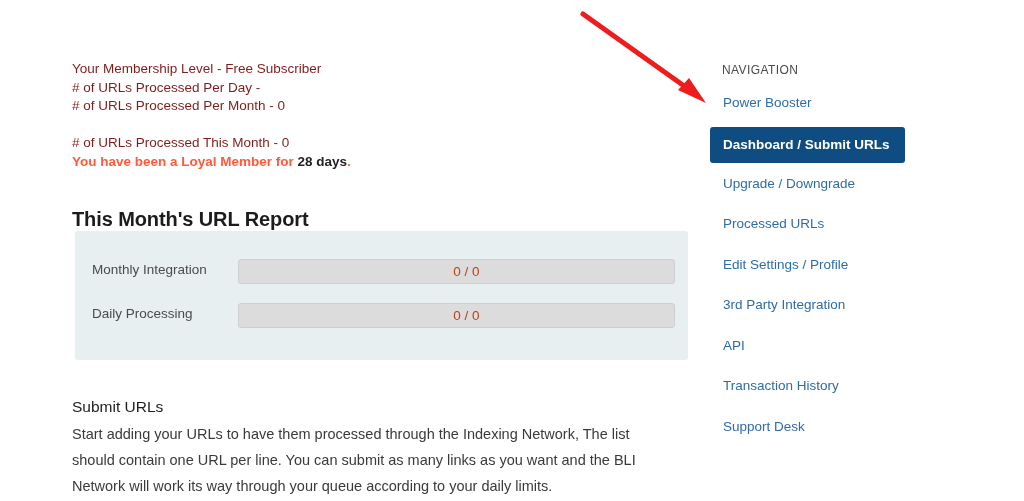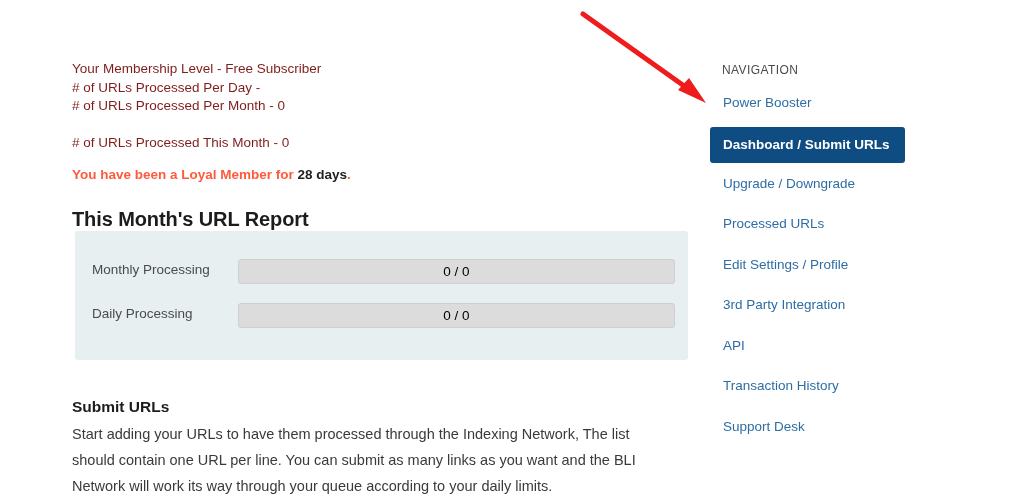--- a/index.html
+++ b/index.html
@@ -44,21 +44,21 @@
   }
   .account-spacer {
     height: 18px;
   }
   .loyal-line {
     color: #ff5a3c;
     font-size: 13.5px;
     font-weight: bold;
     line-height: 18.6px;
     white-space: nowrap;
-    margin-top: 14px;
+    margin-top: 1px;
   }
   .loyal-line .days {
     color: #222222;
     font-weight: bold;
   }
 
   
   .report-heading {
     position: absolute;
     left: 0;
@@ -105,37 +105,37 @@
     width: 437px;
     height: 25px;
     background: #dcdcdc;
     border: 1px solid #cfcfcf;
     border-radius: 3px;
     box-sizing: border-box;
     overflow: hidden;
   }
   .progress-value {
     position: absolute;
-    left: 0;
+    left: 10px;
     top: 0;
     width: 100%;
     height: 25px;
     line-height: 24px;
     text-align: center;
     font-size: 13.5px;
-    color: #000000;
+    color: #c2410c;
   }
 
   
   .submit-heading {
     position: absolute;
     left: 0;
     top: 398px;
     font-size: 15.5px;
-    font-weight: bold;
+    font-weight: normal;
     color: #1c1c1c;
     text-align: right;
   }
   .submit-body {
     position: absolute;
     left: 0;
     top: 421px;
     width: 580px;
     font-size: 14.5px;
     line-height: 26px;
@@ -214,21 +214,21 @@
       <div class="account-spacer"></div>
       <div class="account-line"># of URLs Processed This Month - 0</div>
       <div class="loyal-line"><span>You have been a Loyal Member for </span><span class="days">28 days</span><span>.</span></div>
     </div>
 
     <div class="report-heading">This Month's URL Report</div>
 
     <div class="report-panel">
 
       <div class="report-row row-monthly">
-        <div class="report-label">Monthly Processing</div>
+        <div class="report-label">Monthly Integration</div>
         <div class="progress-track">
           <div class="progress-value">0 / 0</div>
         </div>
       </div>
 
       <div class="report-row row-daily">
         <div class="report-label">Daily Processing</div>
         <div class="progress-track">
           <div class="progress-value">0 / 0</div>
         </div>

